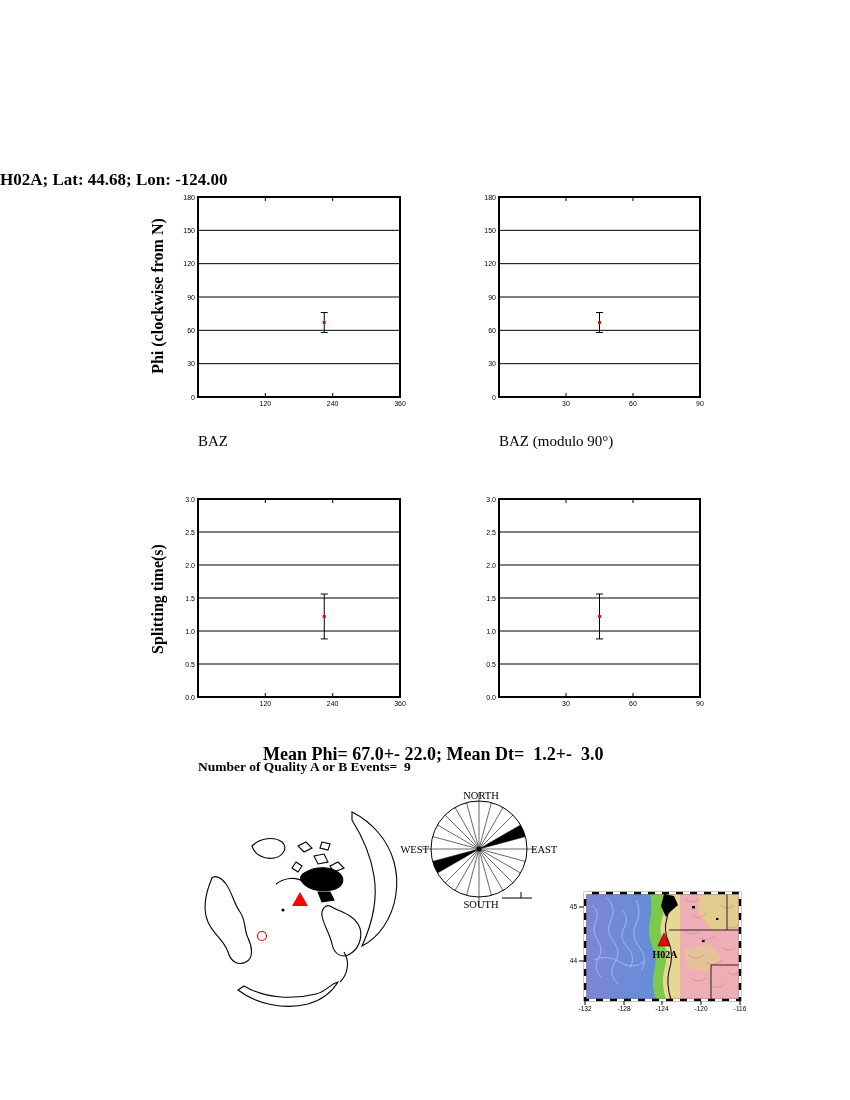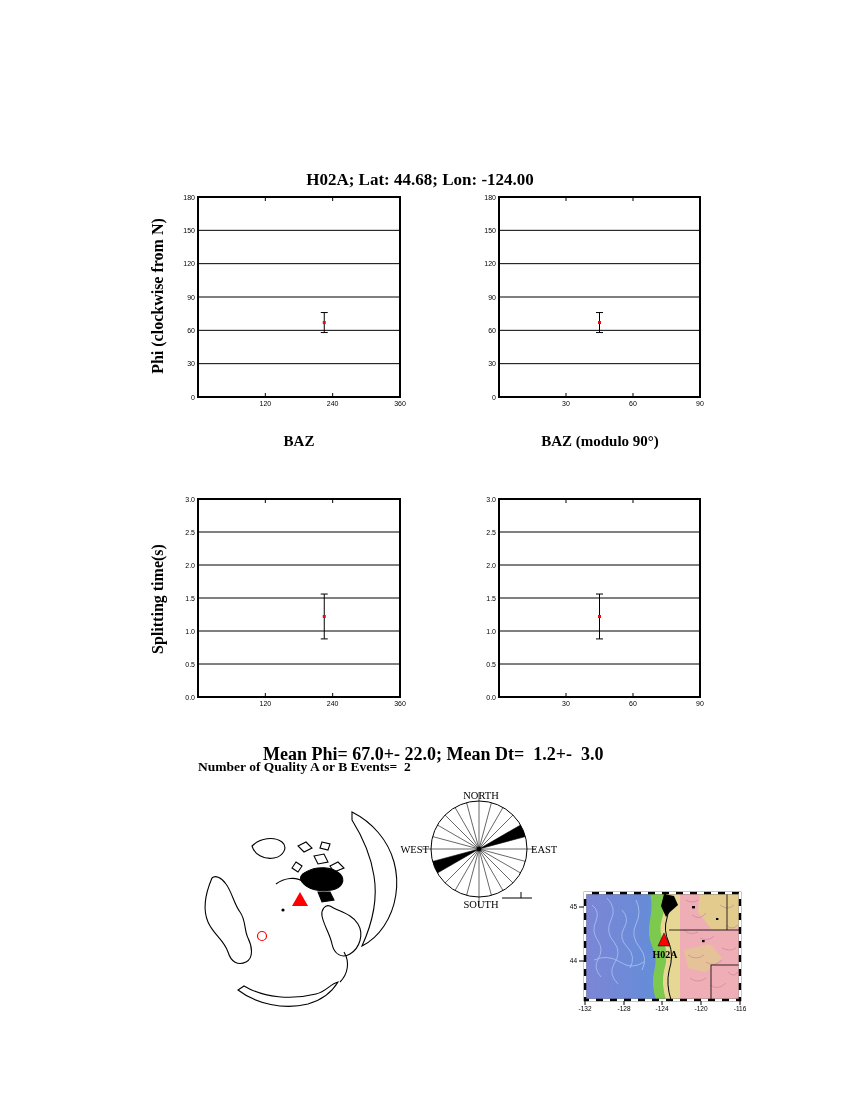--- a/index.html
+++ b/index.html
@@ -1,20 +1,20 @@
 <!DOCTYPE html>
 <html style="--accent_red: #ff0000; --plate_boundary: #5b2cbf; --coastline: #000000; --ocean_deep: #7d85d6; --ocean_mid: #5f8fd8; --ocean_shallow: #7ab8e2; --coast_green: #7dc94e; --land_yellow: #e6d794; --land_pink: #efaeb6; --land_tan: #e2cb8d;"><head>
 <meta charset="utf-8">
 <style>
   html,body{margin:0;padding:0;}
   body{width:850px;height:1100px;background:#ffffff;position:relative;overflow:hidden;
        font-family:"Liberation Serif", serif;color:#000;}
   .abs{position:absolute;}
-  .figure-title{left:0;top:170px;width:840px;text-align:center;font-weight:bold;font-size:17px;}
-  .baz-label{top:433px;width:202px;text-align:center;font-weight:bold;font-size:15px;}
+  .figure-title{left:0;top:170px;width:840px;font-weight:bold;font-size:17px;}
+  .baz-label{top:433px;width:202px;font-weight:normal;font-size:15px;}
   .ylab{position:absolute;width:220px;text-align:center;font-weight:bold;font-size:16px;
         transform:rotate(-90deg);}
   .stat1{left:263px;top:744px;font-weight:bold;font-size:18px;white-space:pre;}
   .stat2{left:198px;top:759px;font-weight:bold;font-size:13.5px;white-space:pre;}
   svg{position:absolute;overflow:visible;}
   svg text{fill:#000;}
   .tick{font-family:"Liberation Sans",sans-serif;font-size:7px;}
   .rose-label{font-family:"Liberation Serif",serif;font-size:10.5px;}
   .map-tick{font-family:"Liberation Sans",sans-serif;font-size:6.5px;}
   .sta-label{font-family:"Liberation Serif",serif;font-size:10px;font-weight:bold;}
@@ -24,21 +24,21 @@
 
 <div class="abs figure-title">H02A; Lat:  44.68;  Lon: -124.00</div>
 
 <div class="ylab" style="left:48px;top:287px;">Phi (clockwise from N)</div>
 <div class="ylab" style="left:48px;top:590px;">Splitting time(s)</div>
 
 <div class="abs baz-label" style="left:198px;">BAZ</div>
 <div class="abs baz-label" style="left:499px;">BAZ (modulo 90°)</div>
 
 <div class="abs stat1">Mean Phi= 67.0+- 22.0; Mean Dt=  1.2+-  3.0</div>
-<div class="abs stat2">Number of Quality A or B Events=  2</div>
+<div class="abs stat2">Number of Quality A or B Events=  9</div>
 
 <svg width="202" height="200" style="left: 198px; top: 197px;">
     <text x="-3" y="202.5" text-anchor="end" class="tick">0</text>
     <line x1="0" x2="202" y1="166.66666666666669" y2="166.66666666666669" stroke="#000" stroke-width="1"></line>
     <text x="-3" y="169.16666666666669" text-anchor="end" class="tick">30</text>
     <line x1="0" x2="202" y1="133.33333333333334" y2="133.33333333333334" stroke="#000" stroke-width="1"></line>
     <text x="-3" y="135.83333333333334" text-anchor="end" class="tick">60</text>
     <line x1="0" x2="202" y1="100" y2="100" stroke="#000" stroke-width="1"></line>
     <text x="-3" y="102.5" text-anchor="end" class="tick">90</text>
     <line x1="0" x2="202" y1="66.66666666666669" y2="66.66666666666669" stroke="#000" stroke-width="1"></line>

